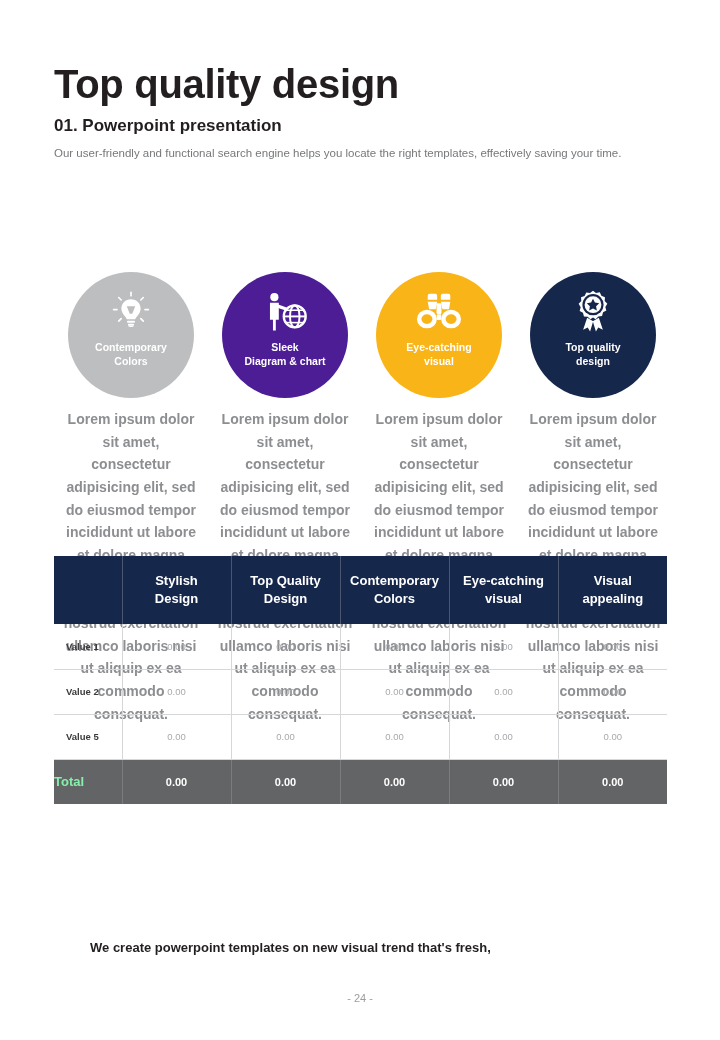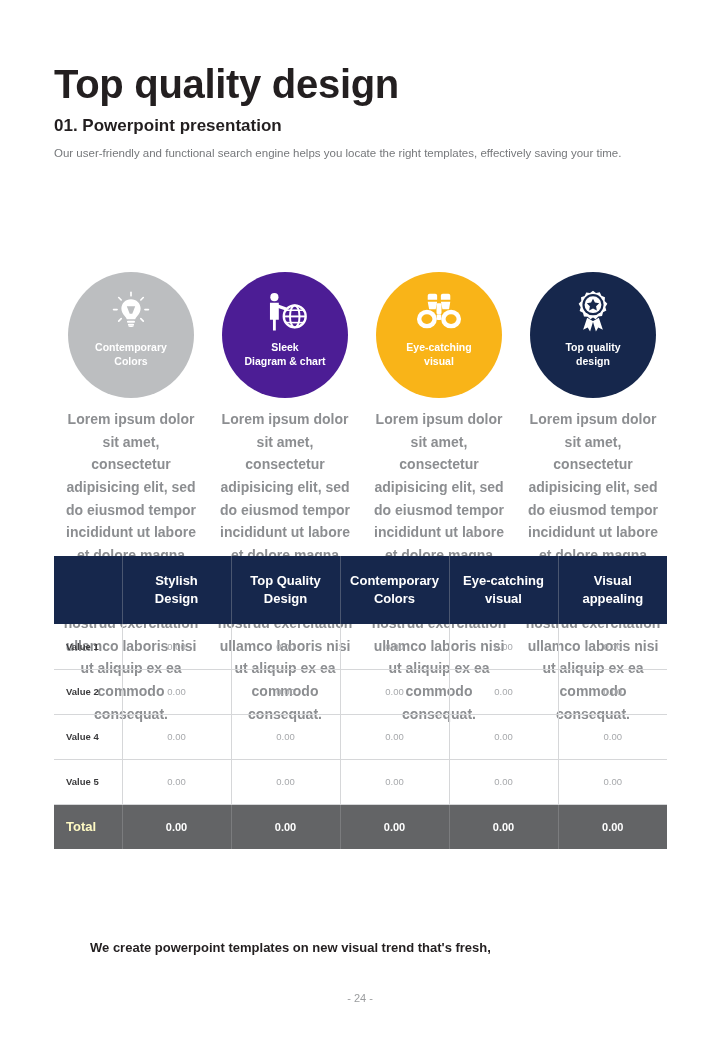--- a/index.html
+++ b/index.html
@@ -110,21 +110,21 @@
     text-align: left; padding-left: 12px;
   }
   .data-table tbody tr.total-row td {
     background: #636466; color: #ffffff;
     font-size: 11px; font-weight: bold;
     height: 45px; border-bottom: none;
     border-right: 1px solid #7b7c7e;
   }
   .data-table tbody tr.total-row td:last-child { border-right: none; }
   .data-table tbody tr.total-row td.row-label {
-    color: #fef9c3; font-size: 13px; padding-left: 12px;
+    color: #86efac; font-size: 13px; padding-left: 0;
   }
 
   
   .footer-note {
     position: absolute; left: 90px; top: 940px;
     font-size: 13px; font-weight: bold; color: #231f20;
   }
   .page-number {
     position: absolute; left: 0; right: 0; top: 992px;
     text-align: center; font-size: 11px; color: #9b9d9f;
@@ -285,28 +285,20 @@
       </tr>
       <tr>
         <td class="row-label">Value 2</td>
         <td>0.00</td>
         <td>0.00</td>
         <td>0.00</td>
         <td>0.00</td>
         <td>0.00</td>
       </tr>
       <tr>
-        <td class="row-label">Value 4</td>
-        <td>0.00</td>
-        <td>0.00</td>
-        <td>0.00</td>
-        <td>0.00</td>
-        <td>0.00</td>
-      </tr>
-      <tr>
         <td class="row-label">Value 5</td>
         <td>0.00</td>
         <td>0.00</td>
         <td>0.00</td>
         <td>0.00</td>
         <td>0.00</td>
       </tr>
       <tr class="total-row">
         <td class="row-label">Total</td>
         <td>0.00</td>

